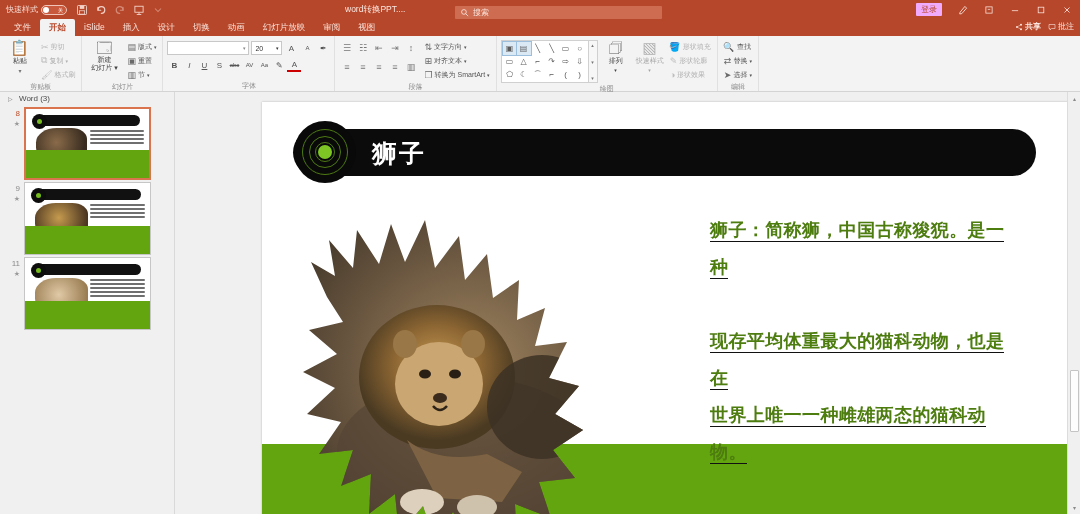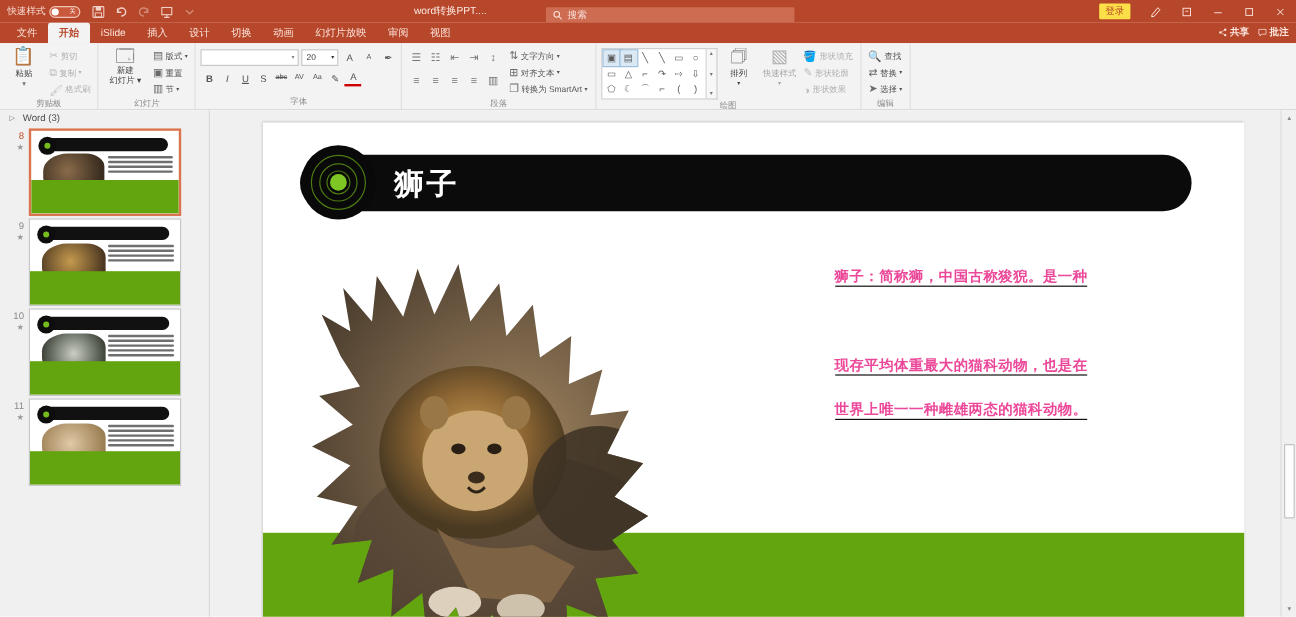--- a/index.html
+++ b/index.html
@@ -37,21 +37,21 @@
   .searchbox {
     position: absolute; left: 455px; top: 6px; width: 207px; height: 13px;
     background: #cd6c51; border-radius: 1px; display: flex; align-items: center;
     gap: 4px; padding-left: 5px; font-size: 8px; color: #fae3db;
   }
   .tb-right {
     position: absolute; right: 0; top: 0; height: 19px;
     display: flex; align-items: center; gap: 0;
   }
   .signin {
-    font-size: 8px; background: #fde047; color: #b7472a; padding: 1px 5px;
+    font-size: 8px; background: #f0abfc; color: #b7472a; padding: 1px 5px;
     border-radius: 1px; margin-right: 8px; white-space: nowrap;
   }
   .tb-btn {
     width: 26px; height: 19px; display: flex; align-items: center;
     justify-content: center; font-size: 10px; color: #fdeae4;
   }
 
   
   .tabs {
     height: 17px; background: #b7472a; display: flex; align-items: flex-end;
@@ -192,21 +192,21 @@
   .t-lines {
     position: absolute; right: 4%; top: 30%; width: 44%;
     display: flex; flex-direction: column; gap: 2px;
   }
   .t-lines i {
     display: block; height: 2px; background: #6f6f6f; border-radius: 1px;
   }
 
   
   .canvas-area {
-    flex: 1; background: #f0f0f0; display: flex; justify-content: center;
+    flex: 1; background: #f0f0f0; display: flex; justify-content: flex-end;
     padding-top: 10px; position: relative;
   }
   .slide {
     width: 818px; height: 460px; background: #fff; position: relative;
     box-shadow: 0 0 2px rgba(0,0,0,.25); overflow: hidden;
   }
   .slide-green {
     position: absolute; left: 0; bottom: 0; width: 100%; height: 118px;
     background: #63a50f;
   }
@@ -229,22 +229,22 @@
   .ring.r1 { width: 46px; height: 46px; }
   .ring.r2 { width: 32px; height: 32px; }
   .ring.r3 { width: 20px; height: 20px; }
   .dot-core {
     width: 14px; height: 14px; border-radius: 50%; background: #7dc624;
   }
   .lion-img {
     position: absolute; left: 25px; top: 100px; width: 352px; height: 345px;
   }
   .body-text {
-    position: absolute; left: 477px; top: 110px; width: 300px;
-    font-size: 12px; font-weight: bold; color: #ec4899; line-height: 37px;
+    position: absolute; left: 448px; top: 110px; width: 300px;
+    font-size: 18px; font-weight: bold; color: #4d7c0f; line-height: 37px;
     letter-spacing: .4px;
   }
   .body-text span {
     border-bottom: 1px solid #111; padding-bottom: 1px;
   }
 
   
   .vscroll {
     position: absolute; right: 0; top: 0; width: 13px; height: 100%;
     background: #f0f0f0; border-left: 1px solid #dcdcdc;
@@ -348,21 +348,21 @@
           <circle cx="4" cy="8" r="2" fill="#fce7e1"></circle>
         <circle cx="12" cy="12.5" r="2" fill="#fce7e1"></circle>
         <path d="M5.5 7 L10.5 4.5 M5.5 9 L10.5 11.5" stroke="#fce7e1" stroke-width="1"></path>
       </svg>
       <b style="font-weight:bold">共享</b>
     </span>
     <span>
       <svg width="8" height="8" viewBox="0 0 16 16">
         <path d="M2 3 H14 V11 H7 L4 14 V11 H2 Z" fill="none" stroke="#fce7e1" stroke-width="1.2"></path>
       </svg>
-      <b style="font-weight:bold">批注</b>
+      <b style="font-weight:normal">批注</b>
     </span>
   </div>
 </div>
 
 <div class="ribbon">
 
   <div class="group">
     <div class="group-body">
       <div class="bigbtn">
         <span class="gl">📋</span>
@@ -603,39 +603,20 @@
         <div class="t-lines">
           <i></i>
             <i></i>
             <i></i>
             <i></i>
         </div>
         <div class="t-green"></div>
       </div>
     </div>
 
-    <div class="thumb-wrap">
-      <div class="thumb-meta">
-        <span>10</span>
-        <span class="star">★</span>
-      </div>
-      <div class="thumb">
-        <div class="t-titlebar"></div>
-        <div class="t-badge"></div>
-        <div class="t-img" style="background:radial-gradient(circle at 50% 45%, #c9cdc4, #3c4238 80%);"></div>
-        <div class="t-lines">
-          <i></i>
-            <i></i>
-            <i></i>
-            <i></i>
-            <i></i>
-        </div>
-        <div class="t-green"></div>
-      </div>
-    </div>
 
     <div class="thumb-wrap">
       <div class="thumb-meta">
         <span>11</span>
         <span class="star">★</span>
       </div>
       <div class="thumb">
         <div class="t-titlebar"></div>
         <div class="t-badge"></div>
         <div class="t-img" style="background:radial-gradient(circle at 45% 45%, #e0c9a6, #9a7d52 80%);"></div>

